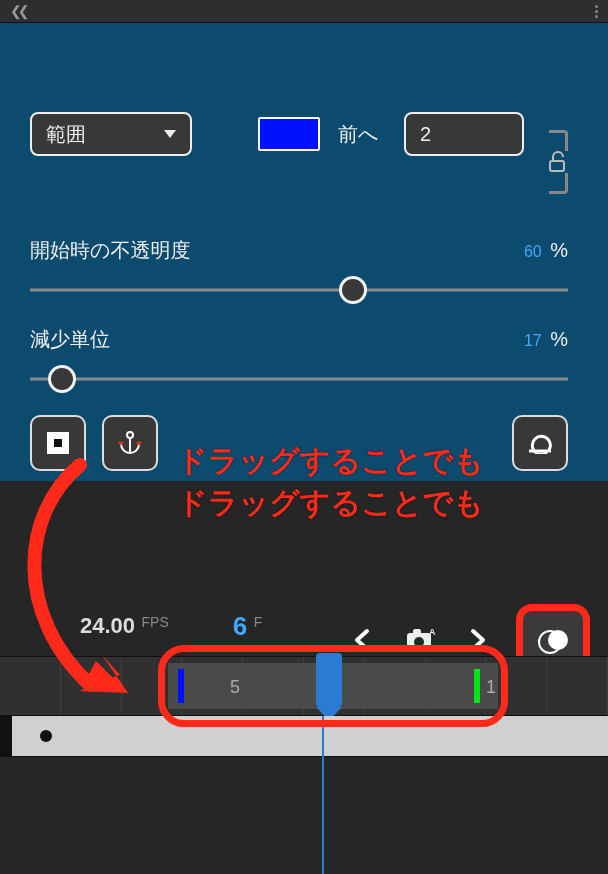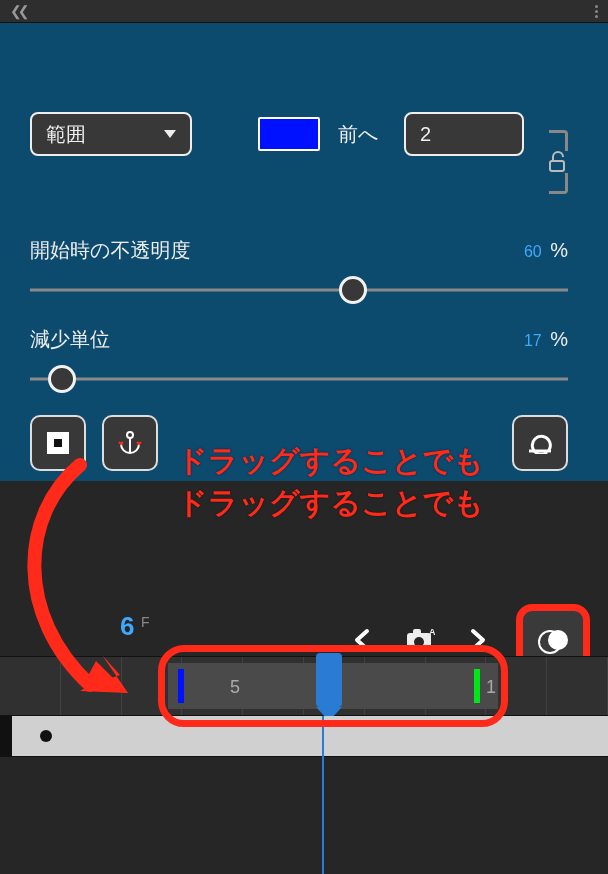--- a/index.html
+++ b/index.html
@@ -298,20 +298,24 @@
 
   <svg class="arrow-svg" width="180" height="280" viewBox="0 0 180 280">
     <path d="M70 10 C 10 60, 5 160, 80 230" fill="none" stroke="#ff2a1a" stroke-width="14" stroke-linecap="round"></path>
     <polygon points="80,230 110,220 92,200 118,238 70,236" fill="#ff2a1a"></polygon>
     <polygon points="118,238 86,206 72,232" fill="#ff2a1a"></polygon>
   </svg>
 
   <div class="tlwrap">
     <div class="tltop">
       <span>
+        <span class="fps">24.00</span>
+        <span class="fps-l">FPS</span>
+      </span>
+      <span>
         <span class="frame">6</span>
         <span class="frame-l">F</span>
       </span>
       <div class="tctrls">
         <div class="icn">
           <svg width="18" height="24" viewBox="0 0 18 24">
               <polyline points="14,3 4,12 14,21" fill="none" stroke="#fff" stroke-width="4" stroke-linecap="round" stroke-linejoin="round"></polyline>
             </svg>
         </div>
         <div class="icn">

